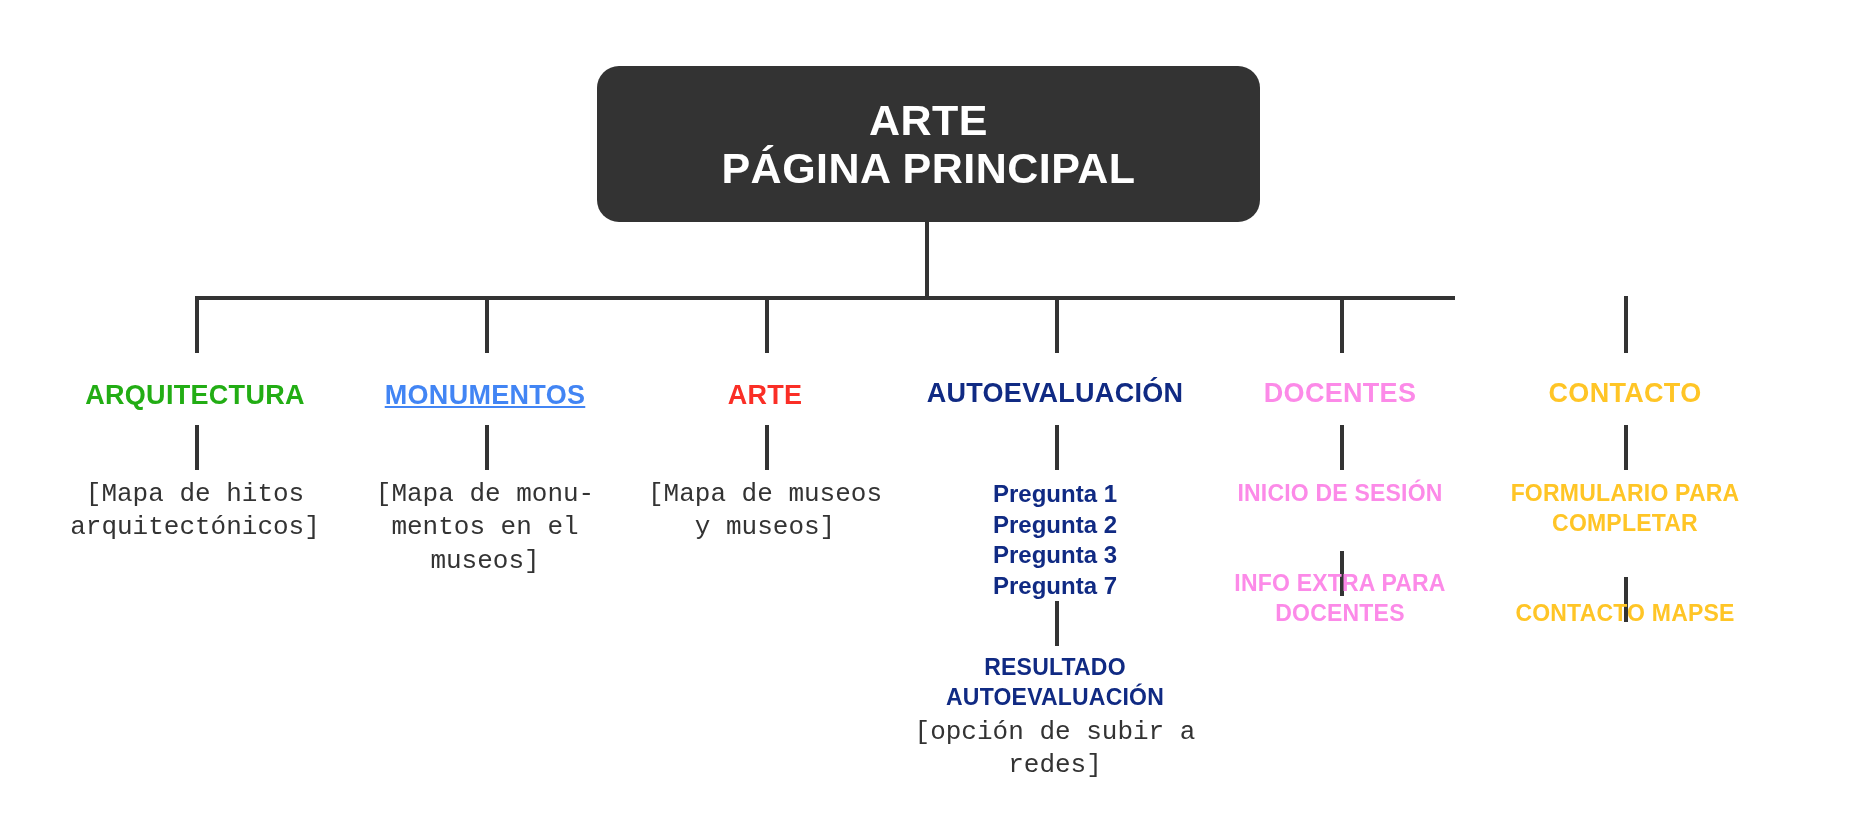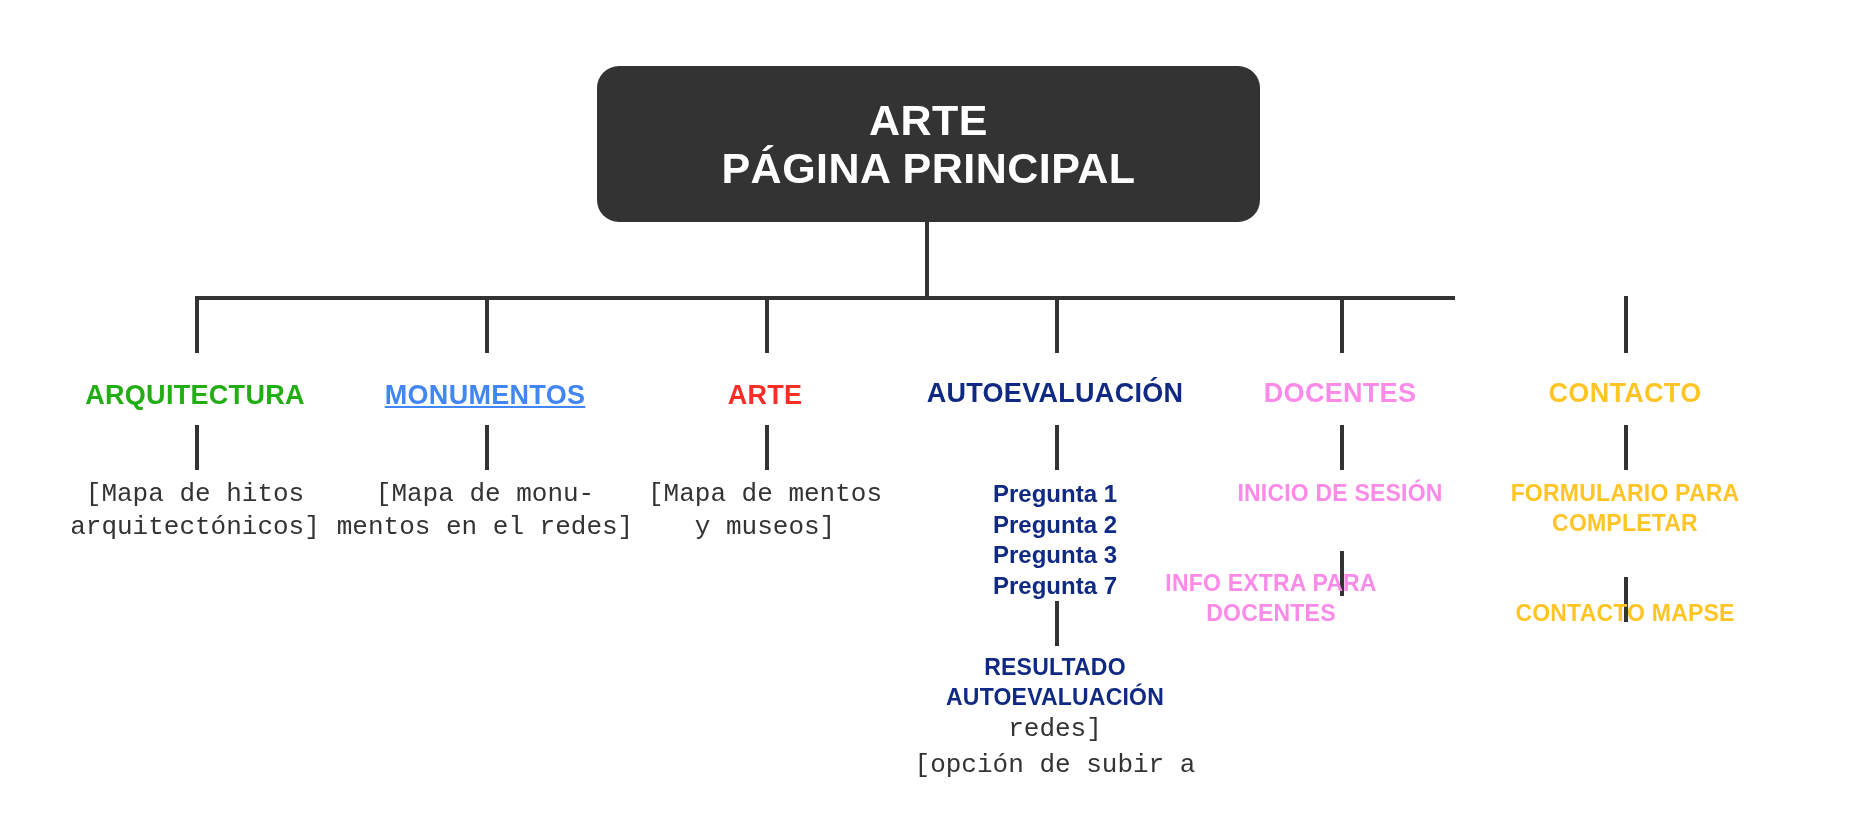--- a/index.html
+++ b/index.html
@@ -135,54 +135,54 @@
   <div class="sub-block" style="left:40px; top:478px; width:310px;">
     <div class="sub-plain">[Mapa de hitos</div>
     <div class="sub-plain">arquitectónicos]</div>
   </div>
 
   <div class="branch" style="left:330px; top:380px; width:310px;">
     <div class="branch-title" style="color:#4285f4;text-decoration:underline;">MONUMENTOS</div>
   </div>
   <div class="sub-block" style="left:330px; top:478px; width:310px;">
     <div class="sub-plain">[Mapa de monu-</div>
-    <div class="sub-plain">mentos en el redes]</div>
+    <div class="sub-plain">mentos en el museos]</div>
   </div>
 
   <div class="branch" style="left:610px; top:380px; width:310px;">
     <div class="branch-title" style="color:#fa2e26;">ARTE</div>
   </div>
   <div class="sub-block" style="left:610px; top:478px; width:310px;">
-    <div class="sub-plain">[Mapa de mentos</div>
+    <div class="sub-plain">[Mapa de museos</div>
     <div class="sub-plain">y museos]</div>
   </div>
 
   <div class="branch" style="left:900px; top:378px; width:310px;">
     <div class="branch-title" style="color:#102a83;">AUTOEVALUACIÓN</div>
   </div>
   <div class="sub-block" style="left:900px; top:479px; width:310px;">
     <div class="q-list" style="color:#102a83;">Pregunta 1</div>
     <div class="q-list" style="color:#102a83;">Pregunta 2</div>
     <div class="q-list" style="color:#102a83;">Pregunta 3</div>
     <div class="q-list" style="color:#102a83;">Pregunta 7</div>
   </div>
   <div class="sub-block" style="left:900px; top:652px; width:310px;">
     <div class="sub-bold" style="color:#102a83;">RESULTADO</div>
     <div class="sub-bold" style="color:#102a83;">AUTOEVALUACIÓN</div>
+    <div class="sub-plain" style="margin-top:3px;">[opción de subir a</div>
     <div class="sub-plain">redes]</div>
-    <div class="sub-plain" style="margin-top:3px;">[opción de subir a</div>
   </div>
 
   <div class="branch" style="left:1185px; top:378px; width:310px;">
     <div class="branch-title" style="color:#fc8ae8;">DOCENTES</div>
   </div>
   <div class="sub-block" style="left:1185px; top:478px; width:310px;">
     <div class="sub-bold" style="color:#fc8ae8;">INICIO DE SESIÓN</div>
   </div>
-  <div class="sub-block" style="left:1116px; top:568px; width:310px;">
+  <div class="sub-block" style="left:1185px; top:568px; width:310px;">
     <div class="sub-bold" style="color:#fc8ae8;">INFO EXTRA PARA</div>
     <div class="sub-bold" style="color:#fc8ae8;">DOCENTES</div>
   </div>
 
   <div class="branch" style="left:1470px; top:378px; width:310px;">
     <div class="branch-title" style="color:#ffc526;">CONTACTO</div>
   </div>
   <div class="sub-block" style="left:1470px; top:478px; width:310px;">
     <div class="sub-bold" style="color:#ffc526;">FORMULARIO PARA</div>
     <div class="sub-bold" style="color:#ffc526;">COMPLETAR</div>

